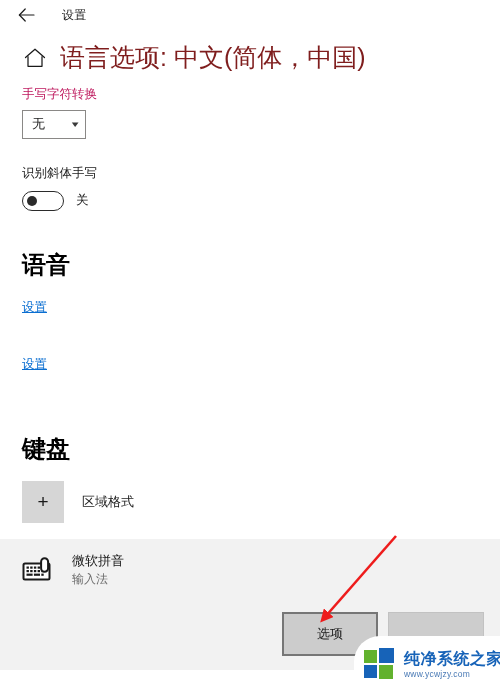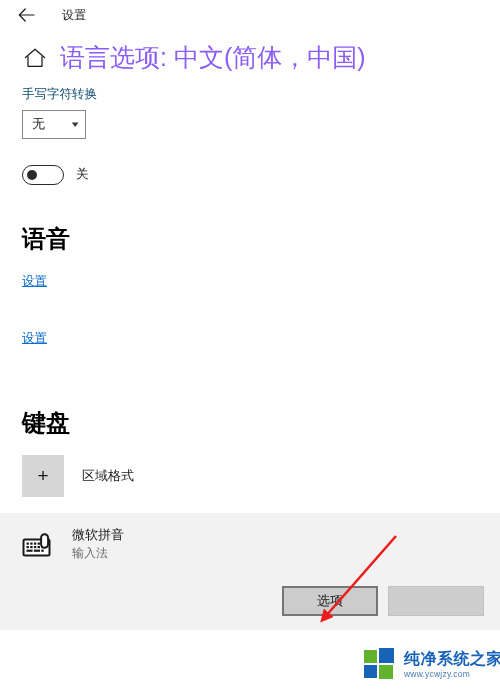--- a/index.html
+++ b/index.html
@@ -61,28 +61,28 @@
     display: inline-flex;
     align-items: center;
     justify-content: center;
     margin-right: 12px;
     flex: none;
   }
   .home-icon svg { display: block; }
   .page-title {
     font-size: 25px;
     font-weight: 400;
-    color: #8b5cf6;
+    color: #7f1d1d;
     white-space: nowrap;
     line-height: 1.1;
   }
 
   .field-label {
     font-size: 12.5px;
-    color: #0c4a6e;
+    color: #be185d;
     margin-bottom: 7px;
   }
 
   
   .dropdown {
     width: 64px;
     height: 29px;
     border: 1px solid #8a8886;
     background: #ffffff;
     display: flex;
@@ -193,21 +193,21 @@
     margin-left: 18px;
     font-size: 13px;
     color: #1a1a1a;
   }
 
   
   .kb-item {
     background: #f2f2f2;
     padding: 12px 0 14px 0;
     display: flex;
-    align-items: flex-end;
+    align-items: center;
     cursor: pointer;
     margin-left: -22px;
     margin-right: -22px;
     padding-left: 22px;
     padding-right: 22px;
   }
   .kb-icon {
     width: 40px;
     height: 32px;
     flex: none;
@@ -235,21 +235,21 @@
     margin-left: -22px;
     margin-right: -22px;
     padding: 10px 16px 14px 22px;
     display: flex;
     justify-content: flex-end;
     gap: 10px;
     align-items: center;
   }
   .btn {
     min-width: 96px;
-    height: 30px;
+    height: 44px;
     font-size: 13px;
     font-family: inherit;
     color: #1a1a1a;
     background: #cccccc;
     border: 1px solid #b3b3b3;
     cursor: pointer;
     display: flex;
     align-items: center;
     justify-content: center;
   }
@@ -336,20 +336,21 @@
   </div>
 
   
   <div class="field-label">手写字符转换</div>
   <div class="dropdown">
     <span class="dropdown-value">无</span>
     <span class="chev">▾</span>
   </div>
 
   
+  <div class="toggle-label">识别斜体手写</div>
   <div class="toggle-row">
     <div class="toggle">
       <span class="knob"></span>
     </div>
     <span class="toggle-state">关</span>
   </div>
 
   
   <h2 class="section-title">语音</h2>
   <a class="link">设置</a>

